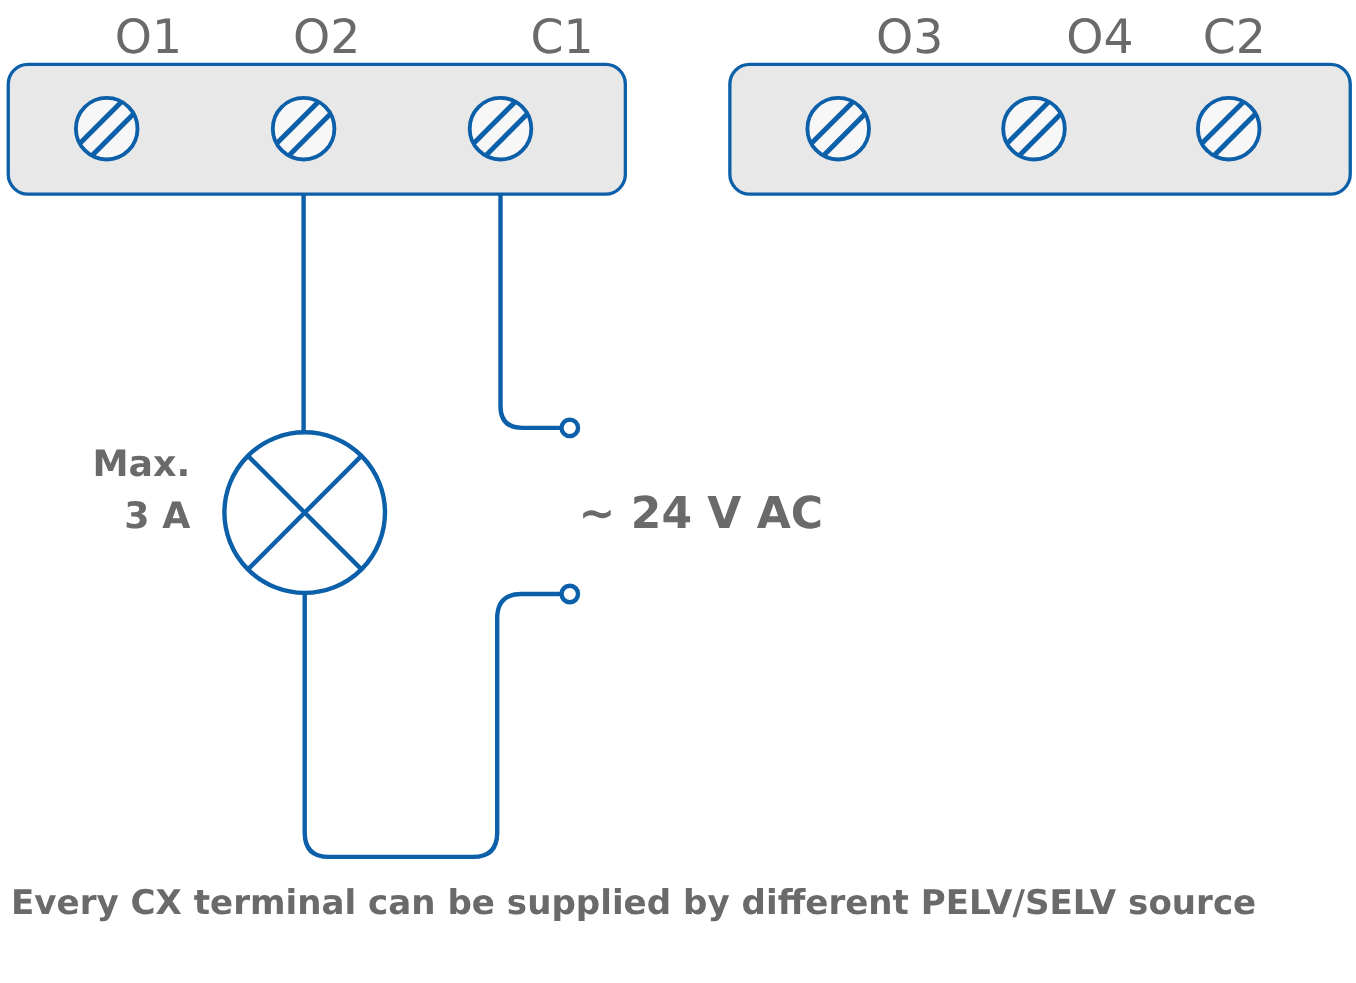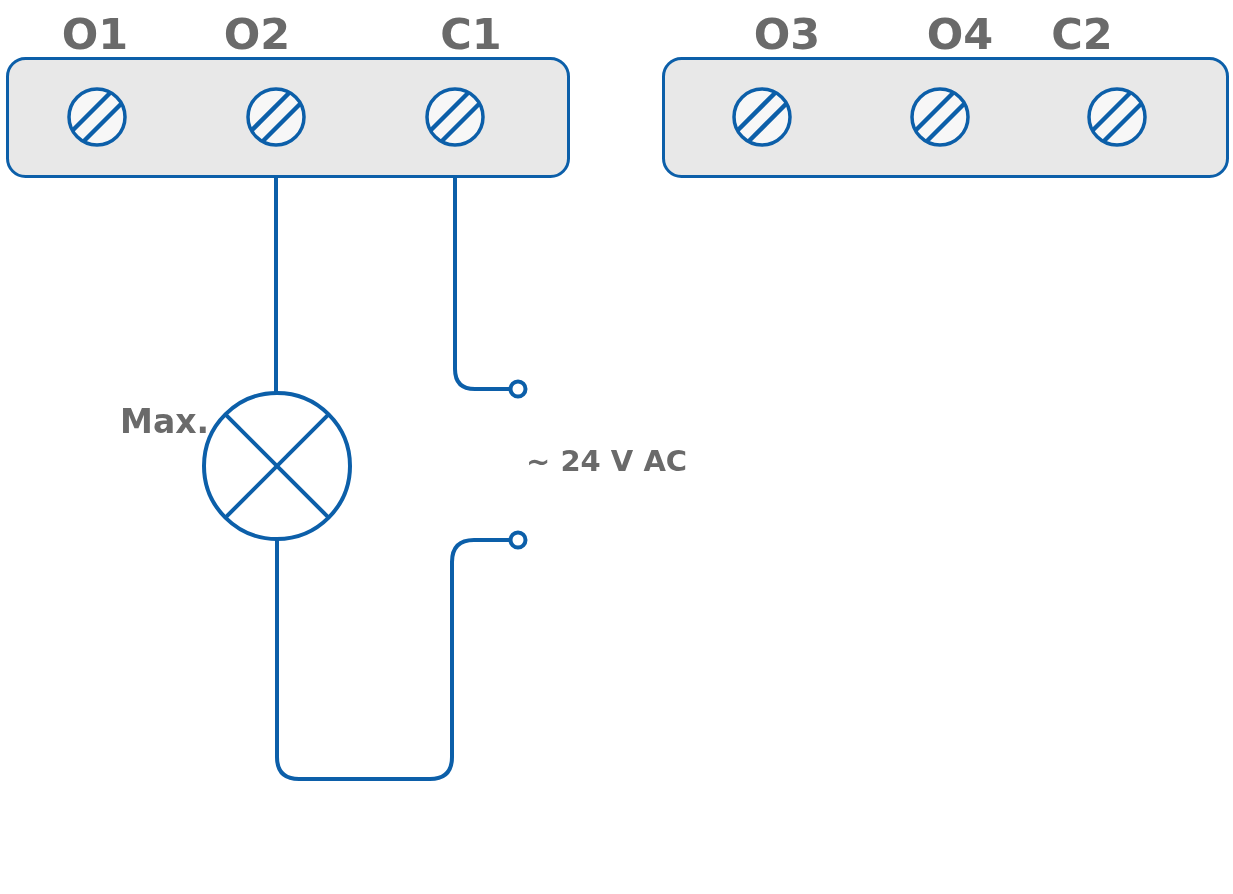--- a/index.html
+++ b/index.html
@@ -10,44 +10,44 @@
     background: #ffffff;
     font-family: "DejaVu Sans", sans-serif;
     overflow: hidden;
   }
   .canvas svg { position: absolute; left: 0; top: 0; }
 
   .t-label {
     position: absolute;
     top: 11px;
     transform: translateX(-50%);
-    font-weight: bold;
+    font-weight: normal;
     font-size: 43px;
     line-height: 1.1;
     color: var(--text-gray);
     white-space: nowrap;
+    margin-left: 40px;
   }
   .lamp-rating {
     position: absolute;
     left: 0;
     top: 398px;
     width: 173px;
     text-align: right;
     font-weight: bold;
     font-size: 33px;
     line-height: 47px;
     color: var(--text-gray);
-    padding-left: 36px;
   }
   .supply {
     position: absolute;
     left: 526px;
     top: 447px;
     font-weight: bold;
-    font-size: 29px;
+    font-size: 40px;
     line-height: 1;
     color: var(--text-gray);
     white-space: nowrap;
   }
   .note {
     position: absolute;
     left: 10px;
     top: 799px;
     width: 1212px;
     font-weight: bold;
@@ -121,17 +121,19 @@
 
   <div class="t-label" style="left:95px">O1</div>
   <div class="t-label" style="left:257px">O2</div>
   <div class="t-label" style="left:471px">C1</div>
   <div class="t-label" style="left:787px">O3</div>
   <div class="t-label" style="left:960px">O4</div>
   <div class="t-label" style="left:1082px">C2</div>
 
   <div class="lamp-rating">
     <div>Max.</div>
+    <div>3 A</div>
   </div>
 
   <div class="supply">~ 24 V AC</div>
 
+  <div class="note">Every CX terminal can be supplied by different PELV/SELV source</div>
 </div>
 
 </body></html>

